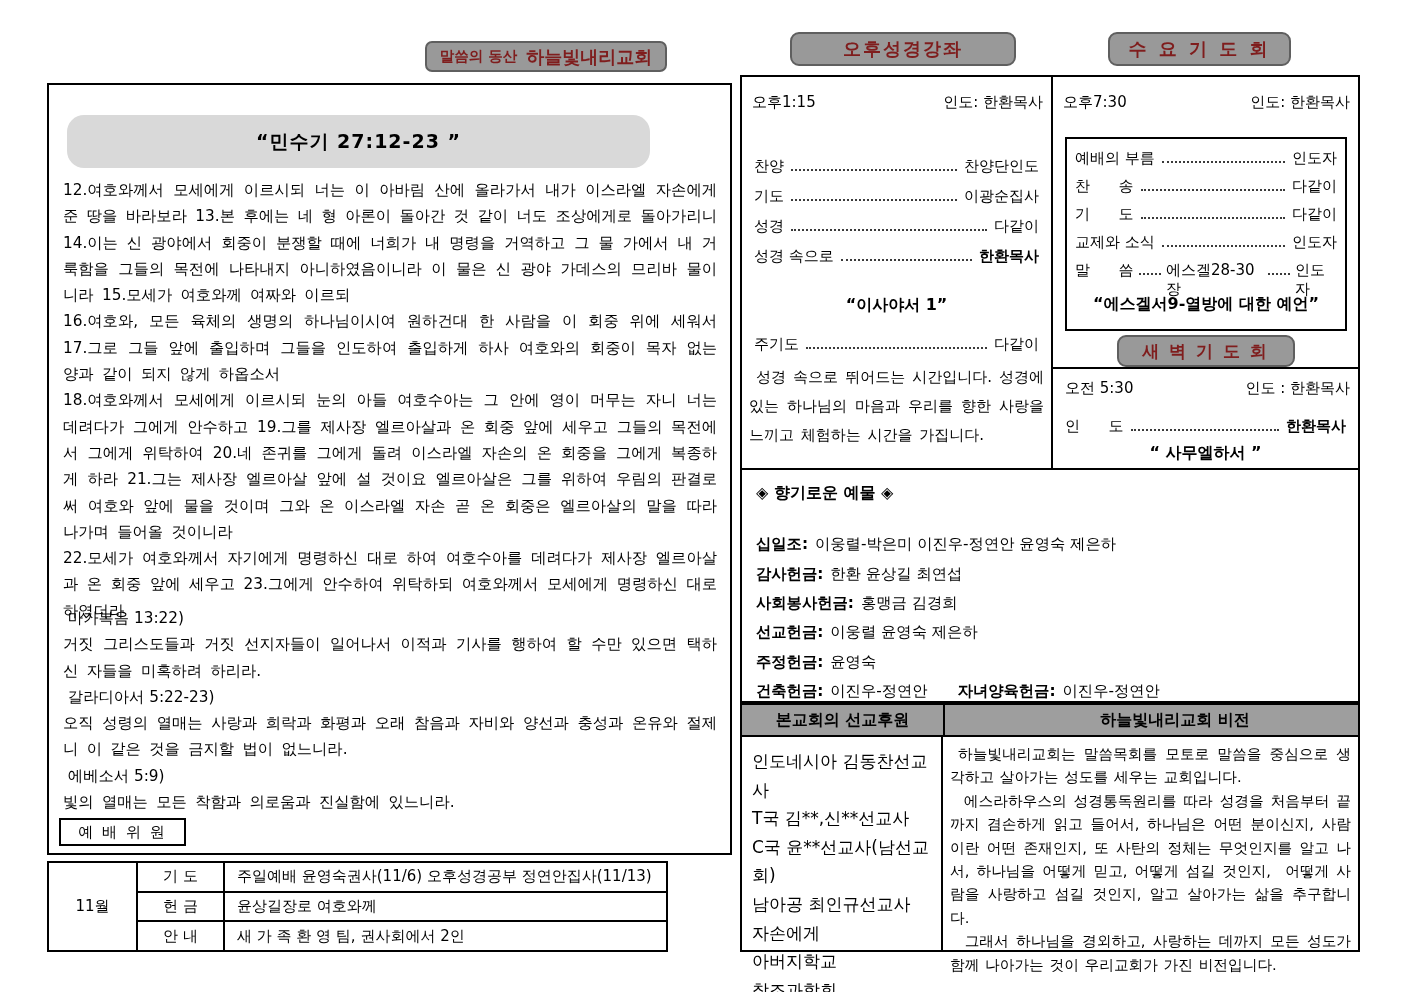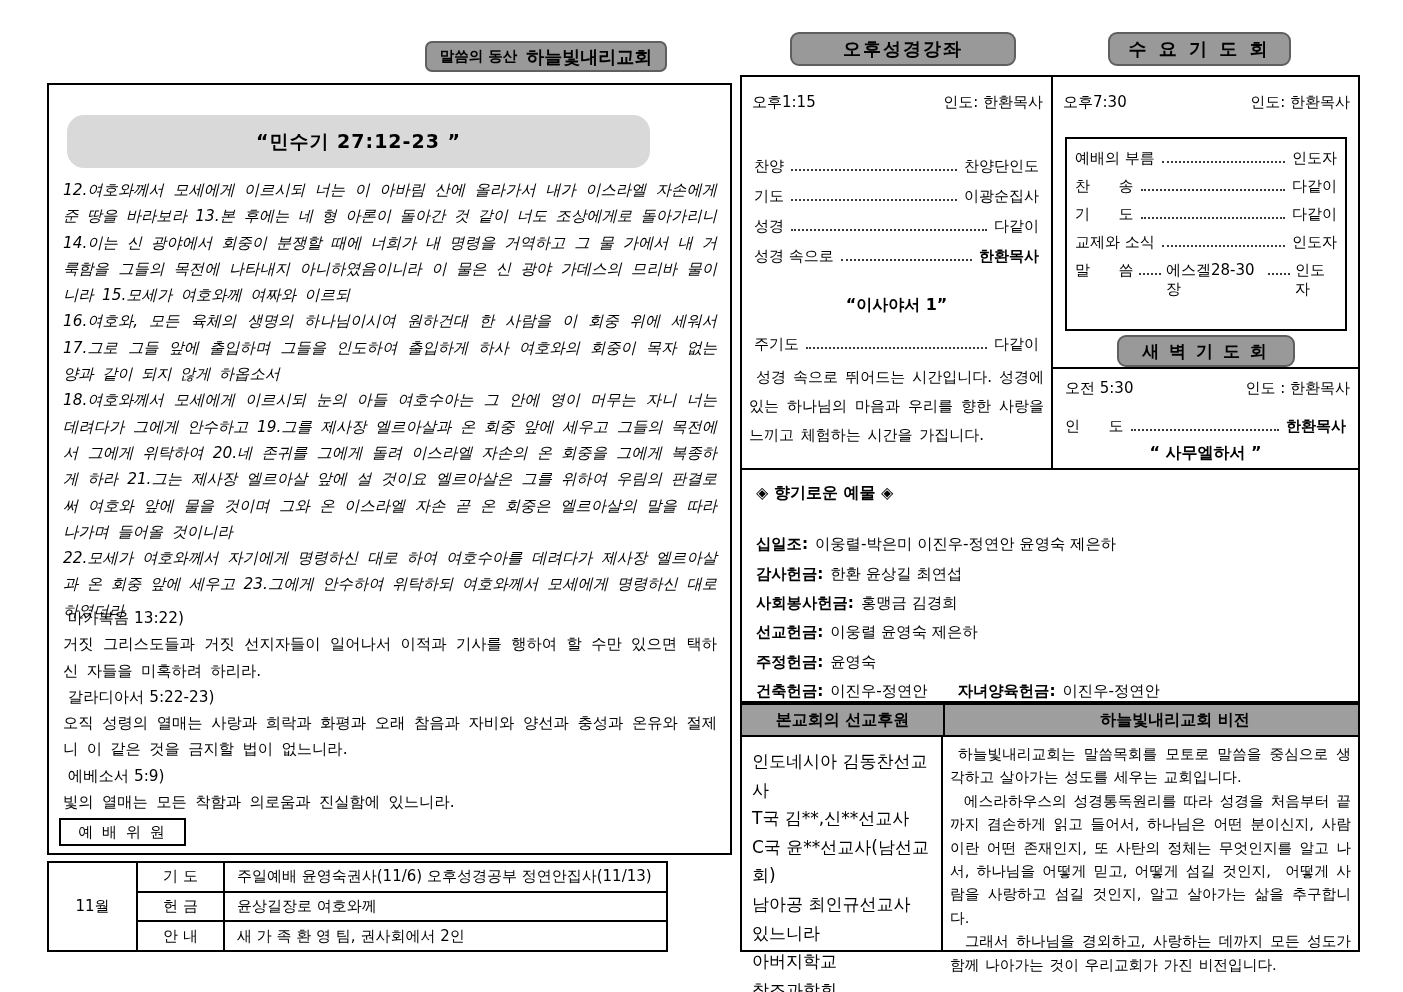--- a/index.html
+++ b/index.html
@@ -2,38 +2,38 @@
 <html><head>
 <meta charset="utf-8">
 <style>
   html,body{margin:0;padding:0;background:#fff;}
   .canvas{position:relative;width:1403px;height:992px;background:#ffffff;
           font-family:"DejaVu Sans","Liberation Sans",sans-serif;color:#000;overflow:hidden;}
 
   
   .badge{background:#999999;border:2px solid #5f5f5f;border-radius:9px;
          display:flex;align-items:center;justify-content:center;
-         font-weight:bold;color:#000000;box-sizing:border-box;position:absolute;}
+         font-weight:bold;color:#7f1d1d;box-sizing:border-box;position:absolute;}
 
   #badge-church{left:425px;top:41px;width:242px;height:31px;gap:9px;border-radius:7px;}
   #badge-church .p1{font-size:14.5px;}
   #badge-church .p2{font-size:18px;}
 
   #badge-afternoon{left:790px;top:32px;width:226px;height:34px;font-size:18px;letter-spacing:2px;}
   #badge-wed{left:1108px;top:32px;width:183px;height:34px;font-size:18px;letter-spacing:3px;}
   #badge-dawn{left:50%;transform:translateX(-50%);top:258px;width:178px;height:32px;font-size:17px;letter-spacing:2px;z-index:3;}
 
   
   #box-left{position:absolute;left:47px;top:83px;width:685px;height:772px;
             border:2px solid #000;box-sizing:border-box;}
   .title-bar{position:absolute;left:18px;top:30px;width:583px;height:53px;background:#d9d9d9;
              border-radius:17px;display:flex;align-items:center;justify-content:center;
              font-size:19px;font-weight:600;letter-spacing:1px;}
   .scripture{position:absolute;left:14px;right:13px;top:92px;font-size:15.3px;line-height:26.3px;
-             text-align:justify;word-spacing:3.5px;font-style:italic;}
+             text-align:justify;word-spacing:3.5px;}
   .scripture p{margin:0;}
   .quotes{position:absolute;left:14px;right:13px;top:520px;font-size:15.3px;line-height:26.3px;}
   .quotes .q-ref{white-space:pre;}
   .quotes .q-text{text-align:justify;word-spacing:3.5px;margin:0;}
   .committee-label{position:absolute;left:10px;top:733px;width:127px;height:28px;border:2px solid #000;
                    display:flex;align-items:center;justify-content:center;font-size:15px;
                    white-space:pre;box-sizing:border-box;letter-spacing:2px;}
 
   #committee-table{position:absolute;left:47px;top:861px;width:621px;height:91px;
                    display:flex;border:2px solid #000;box-sizing:border-box;font-size:15px;}
@@ -202,20 +202,21 @@
           <span class="dots"></span>
           <span>인도자</span>
         </div>
         <div class="o-row" style="top:122px;left:8px;right:8px;">
           <span class="lbl">말      씀</span>
           <span class="dots-sm"></span>
           <span>에스겔28-30장</span>
           <span class="dots-sm"></span>
           <span>인도자</span>
         </div>
+        <div class="sermon" style="top:155px;">“에스겔서9-열방에 대한 예언”</div>
       </div>
 
       <div class="badge" id="badge-dawn">새 벽 기 도 회</div>
       <div class="divider-h"></div>
       <div class="time-row" style="top:302px;left:12px;">
         <span>오전 5:30</span>
         <span>인도 : 한환목사</span>
       </div>
       <div class="o-row" style="top:340px;">
         <span class="lbl">인      도</span>
@@ -262,21 +263,21 @@
     <div class="bt-header">
       <div class="bt-h1">본교회의 선교후원</div>
       <div class="bt-h2">하늘빛내리교회 비전</div>
     </div>
     <div class="bt-body">
       <div class="bt-c1">
         <div>인도네시아 김동찬선교사</div>
         <div>T국 김**,신**선교사</div>
         <div>C국 윤**선교사(남선교회)</div>
         <div>남아공 최인규선교사</div>
-        <div>있느니라</div>
+        <div>자손에게</div>
         <div>아버지학교</div>
         <div>창조과학회</div>
       </div>
       <div class="bt-c2">
         <p> 하늘빛내리교회는 말씀목회를 모토로 말씀을 중심으로 생각하고 살아가는 성도를 세우는 교회입니다.</p>
         <p>  에스라하우스의 성경통독원리를 따라 성경을 처음부터 끝까지 겸손하게 읽고 들어서, 하나님은 어떤 분이신지, 사람이란 어떤 존재인지, 또 사탄의 정체는 무엇인지를 알고 나서, 하나님을 어떻게 믿고, 어떻게 섬길 것인지,  어떻게 사람을 사랑하고 섬길 것인지, 알고 살아가는 삶을 추구합니다.</p>
         <p>  그래서 하나님을 경외하고, 사랑하는 데까지 모든 성도가 함께 나아가는 것이 우리교회가 가진 비전입니다.</p>
       </div>
     </div>
   </div>

